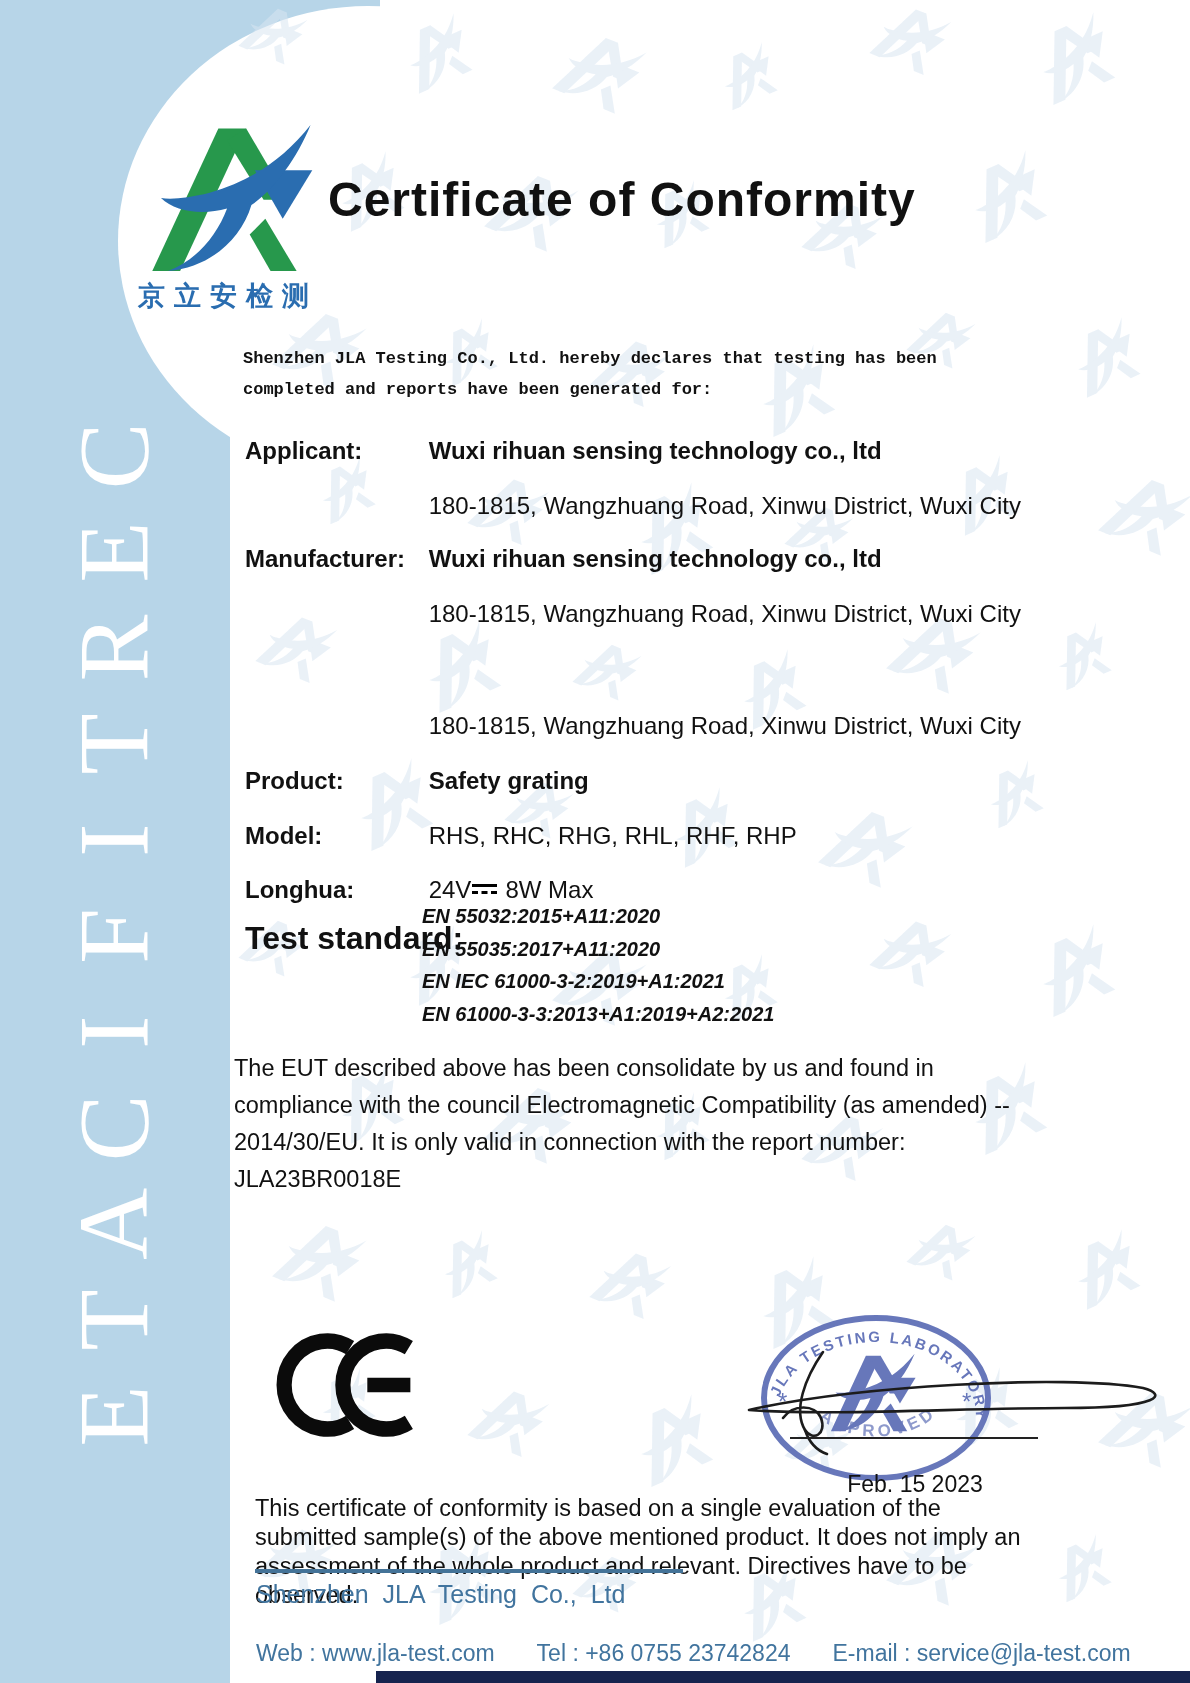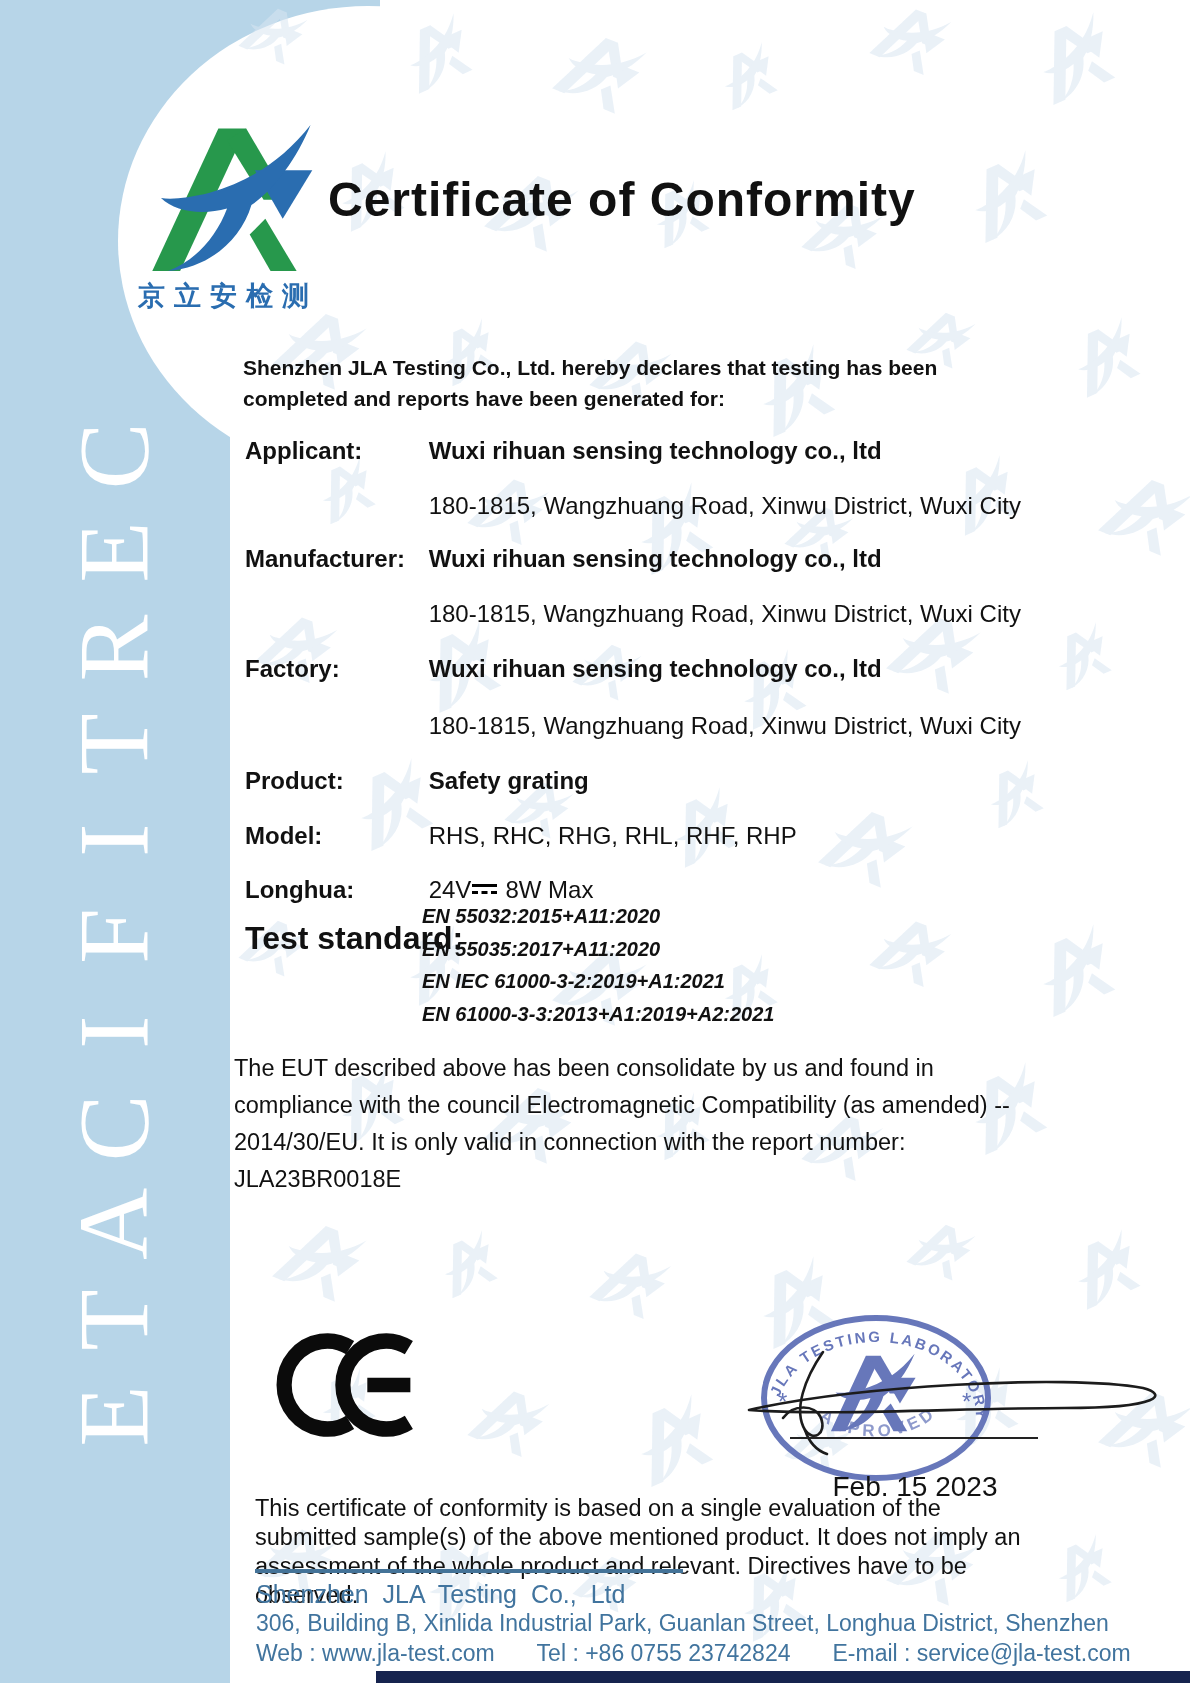--- a/index.html
+++ b/index.html
@@ -17,41 +17,41 @@
   
   .wm-host{position:absolute;left:235px;top:0;width:955px;height:1683px;overflow:hidden;pointer-events:none;}
   .wm{position:absolute;color:#d9e6f2;opacity:.55;}
   
   .logo{position:absolute;left:150px;top:118px;width:175px;height:160px;}
   .logo-cn{position:absolute;left:138px;top:278px;width:210px;font-size:27px;font-weight:bold;
         color:#2a6db0;letter-spacing:9px;white-space:nowrap;}
   .title{position:absolute;left:328px;top:172px;font-size:48px;font-weight:bold;letter-spacing:1px;white-space:nowrap;}
   .cert-no{position:absolute;left:637px;top:297px;font-size:24px;white-space:nowrap;}
   
-  .decl{position:absolute;left:243px;top:352px;width:790px;font-size:21px;font-weight:bold;line-height:31px;}
+  .decl{position:absolute;left:243px;top:343px;width:790px;font-size:17px;font-weight:bold;line-height:31px;font-family:Liberation Mono, monospace;}
   .frow{position:absolute;left:245px;white-space:nowrap;font-size:24px;}
   .frow .lab{display:inline-block;width:177px;font-weight:bold;}
   .frow .val{display:inline-block;}
   .bold{font-weight:bold;}
   .r0{top:437px}.r1{top:492px}.r2{top:545px}.r3{top:600px}.r4{top:655px}.r5{top:712px}
   .r6{top:767px}.r7{top:822px}.r8{top:876px}
   .dc-sym{display:inline-block;width:25px;margin:0 8px 0 1px;vertical-align:middle;transform:translateY(-3px);}
   .dc-sym i{display:block;border-top:3px solid #000;}
   .dc-sym em{display:block;margin-top:4px;border-top:3px dashed #000;}
   .ts-label{position:absolute;left:245px;top:920px;font-size:32px;font-weight:bold;}
   .ts-lines{position:absolute;left:422px;top:900px;font-size:20px;font-weight:bold;line-height:32.5px;font-style:italic;}
   .eut{position:absolute;left:234px;top:1050px;width:790px;font-size:23.5px;line-height:37px;}
   
   .ce{position:absolute;left:268px;top:1328px;width:152px;height:114px;}
   
   .stamp{position:absolute;left:758px;top:1312px;width:236px;height:172px;opacity:.92;}
   .signature{position:absolute;left:735px;top:1338px;width:440px;height:125px;pointer-events:none;}
   .sig-line{position:absolute;left:790px;top:1437px;width:248px;border-top:2px solid #222;}
   .signer{position:absolute;left:775px;top:1441px;width:280px;text-align:center;font-size:26px;color:#111;}
-  .sig-date{position:absolute;left:775px;top:1471px;width:280px;text-align:center;font-size:28px;color:#111;}
+  .sig-date{position:absolute;left:775px;top:1471px;width:280px;text-align:center;font-size:23px;color:#111;}
   
   .disc{position:absolute;left:255px;top:1494px;width:790px;font-size:23.5px;line-height:29px;}
   .divider{position:absolute;left:255px;top:1569px;width:428px;border-top:4px solid #447398;}
   .foot{color:#41749e;}
   .f-co{position:absolute;left:256px;top:1580px;font-size:25px;word-spacing:7px;}
   .f-addr{position:absolute;left:256px;top:1610px;font-size:23px;}
   .f-contact{position:absolute;left:256px;top:1640px;font-size:23px;display:flex;gap:42px;white-space:nowrap;}
   .bottom-bar{position:absolute;left:376px;top:1671px;width:814px;height:12px;background:#16234e;}
   svg{display:block;}
 </style>
@@ -437,24 +437,20 @@
     <span class="lab"></span>
     <span class="val">180-1815, Wangzhuang Road, Xinwu District, Wuxi City</span>
   </div>
   <div class="frow r2">
     <span class="lab">Manufacturer:</span>
     <span class="val bold">Wuxi rihuan sensing technology co., ltd</span>
   </div>
   <div class="frow r3">
     <span class="lab"></span>
     <span class="val">180-1815, Wangzhuang Road, Xinwu District, Wuxi City</span>
-  </div>
-  <div class="frow r4">
-    <span class="lab">Factory:</span>
-    <span class="val bold">Wuxi rihuan sensing technology co., ltd</span>
   </div>
   <div class="frow r5">
     <span class="lab"></span>
     <span class="val">180-1815, Wangzhuang Road, Xinwu District, Wuxi City</span>
   </div>
   <div class="frow r6">
     <span class="lab">Product:</span>
     <span class="val bold">Safety grating</span>
   </div>
   <div class="frow r7">
@@ -516,21 +512,20 @@
       </g>
     </svg>
   </div>
   <div class="sig-line"></div>
   <div class="sig-date">Feb. 15 2023</div>
 
   <div class="disc">This certificate of conformity is based on a single evaluation of the submitted sample(s) of the above mentioned product. It does not imply an assessment of the whole product and relevant. Directives have to be observed.</div>
   <div class="divider"></div>
 
   <div class="f-co foot">Shenzhen JLA Testing Co., Ltd</div>
-  <div class="f-addr foot">306, Building B, Xinlida Industrial Park, Guanlan Street, Longhua District, Shenzhen</div>
   <div class="f-contact foot">
     <span>Web : www.jla-test.com</span>
     <span>Tel : +86 0755 23742824</span>
     <span>E-mail : service@jla-test.com</span>
   </div>
   <div class="bottom-bar"></div>
 
 </div>
 
 </body></html>

